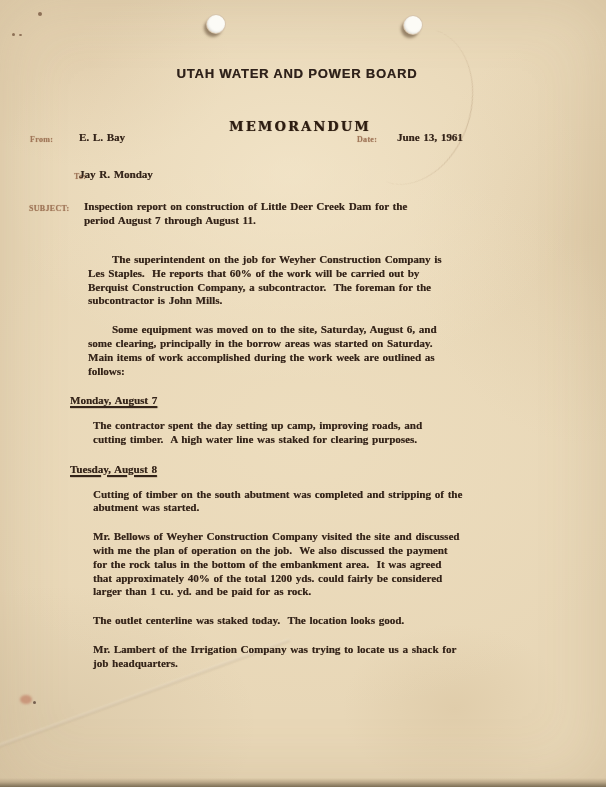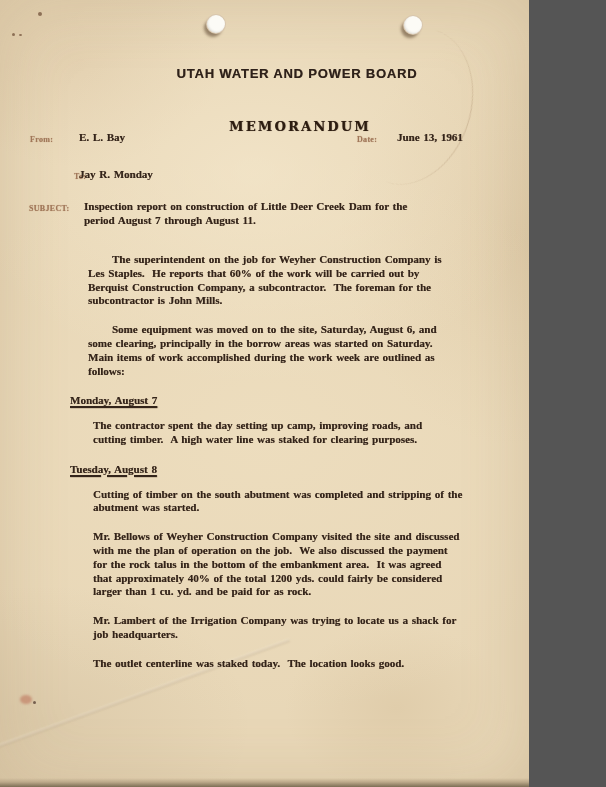--- a/index.html
+++ b/index.html
@@ -1,18 +1,18 @@
 <!DOCTYPE html>
 <html><head>
 <meta charset="utf-8">
 <style>
   html, body { margin:0; padding:0; background:#555; }
   .page {
     position: relative;
-    width: 529px;
+    width: 606px;
     height: 787px;
     overflow: hidden;
     background-color:#e8d7b7;
     background-image:
       radial-gradient(ellipse 420px 300px at 48% 22%, rgba(248,236,210,0.55), rgba(248,236,210,0) 70%),
       radial-gradient(ellipse 500px 380px at 50% 55%, rgba(244,230,200,0.40), rgba(244,230,200,0) 75%),
       radial-gradient(ellipse 300px 200px at 8% 92%,  rgba(120,95,60,0.10),  rgba(120,95,60,0) 70%),
       radial-gradient(ellipse 250px 300px at 97% 30%, rgba(205,180,140,0.25), rgba(205,180,140,0) 70%),
       radial-gradient(ellipse 200px 150px at 15% 8%,  rgba(210,185,150,0.30), rgba(210,185,150,0) 70%),
       radial-gradient(ellipse 160px 120px at 75% 90%, rgba(200,175,135,0.25), rgba(200,175,135,0) 70%);
@@ -145,18 +145,18 @@
 cutting timber.  A high water line was staked for clearing purposes.</p>
 
     <div class="tw day-heading">Tuesday, August 8</div>
     <p class="tw day-para">Cutting of timber on the south abutment was completed and stripping of the
 abutment was started.</p>
     <p class="tw day-para">Mr. Bellows of Weyher Construction Company visited the site and discussed
 with me the plan of operation on the job.  We also discussed the payment
 for the rock talus in the bottom of the embankment area.  It was agreed
 that approximately 40% of the total 1200 yds. could fairly be considered
 larger than 1 cu. yd. and be paid for as rock.</p>
+    <p class="tw day-para">The outlet centerline was staked today.  The location looks good.</p>
     <p class="tw day-para">Mr. Lambert of the Irrigation Company was trying to locate us a shack for
 job headquarters.</p>
-    <p class="tw day-para">The outlet centerline was staked today.  The location looks good.</p>
   </div>
 
 </div>
 
 </body></html>

